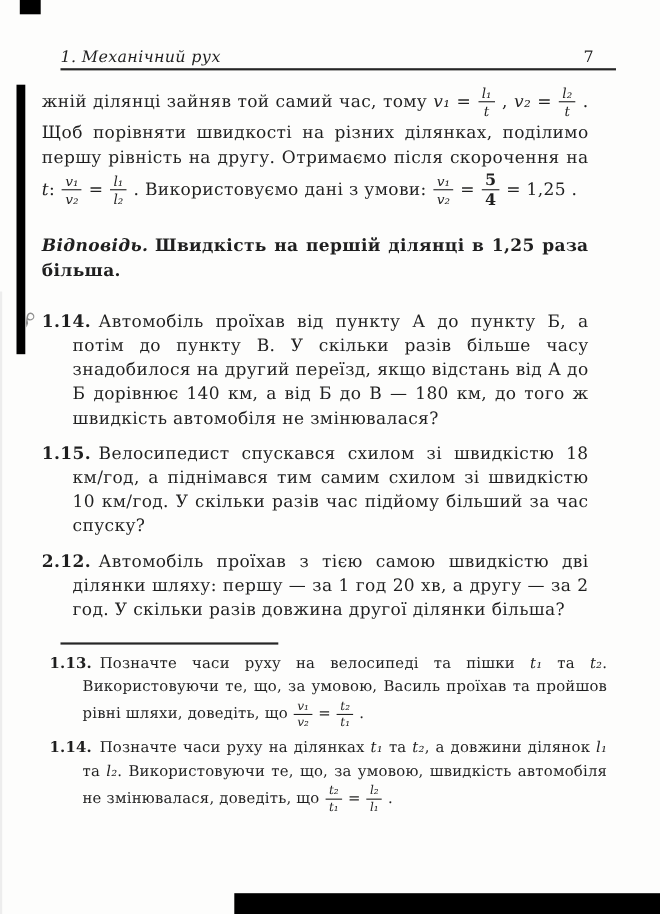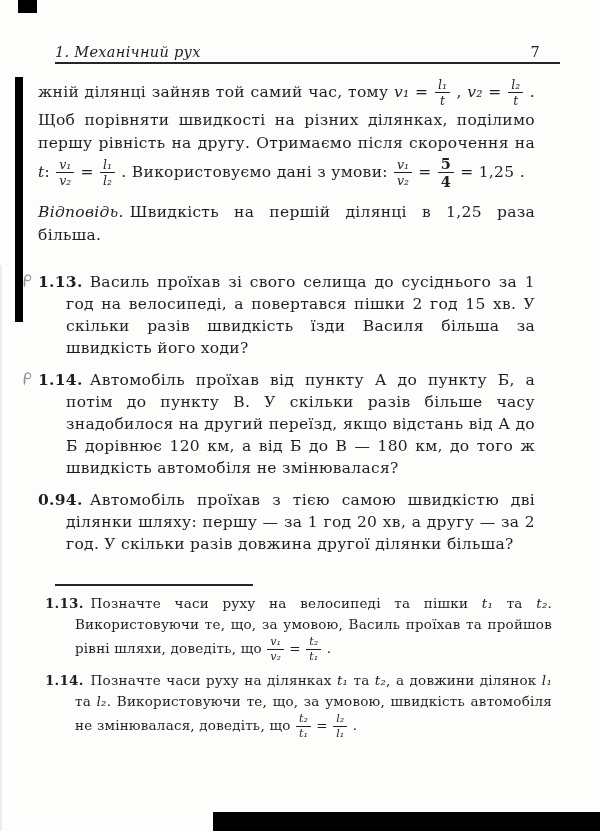--- a/index.html
+++ b/index.html
@@ -24,21 +24,21 @@
   
   .header{position:absolute;left:55px;top:44px;width:505px;display:flex;justify-content:space-between;font-size:14.5px;letter-spacing:0.3px;}
   .running-title{font-style:italic;}
   .page-number{margin-right:20px;}
   .header-rule{position:absolute;left:55px;top:62px;width:505px;height:2px;background:var(--rule);}
 
   
   .content{position:absolute;left:38px;top:77px;width:497px;font-size:15.5px;line-height:23px;letter-spacing:0.3px;text-align:justify;}
   .para{margin:0;}
   .intro{margin:0;}
-  .answer{margin:10px 0 0;}
+  .answer{margin:20px 0 0;font-weight:bold;}
   .answer-label{font-style:italic;margin-right:6px;}
 
   .problems{margin-top:24px;}
   .problem{position:relative;margin:0 0 10px;padding-left:28px;text-indent:-28px;line-height:22px;}
   .pnum{font-weight:bold;margin-right:7px;}
   .pen{position:absolute;left:-17px;top:2px;text-indent:0;line-height:0;}
 
   
   .frac{display:inline-block;vertical-align:middle;text-align:center;font-size:12.5px;line-height:1.15;letter-spacing:0;padding:0 1px;text-indent:0;}
   .frac .num{display:block;border-bottom:1px solid var(--text);padding:1px 3px 0;}
@@ -69,30 +69,28 @@
   <div class="header-rule"></div>
 
   <div class="content">
 
     <p class="para intro"><span>жній ділянці зайняв той самий час, тому </span><span class="rs-i">v₁</span><span> = </span><span class="frac"><span class="num"><span class="rs-i">l₁</span></span><span class="den"><span class="rs-i">t</span></span></span><span> ,  </span><span class="rs-i">v₂</span><span> = </span><span class="frac"><span class="num"><span class="rs-i">l₂</span></span><span class="den"><span class="rs-i">t</span></span></span><span> . Щоб порівняти швидкості на різних ділянках, поділимо першу рівність на другу. Отримаємо після скорочення на </span><span class="rs-i">t</span><span>: </span><span class="frac"><span class="num"><span class="rs-i">v₁</span></span><span class="den"><span class="rs-i">v₂</span></span></span><span> = </span><span class="frac"><span class="num"><span class="rs-i">l₁</span></span><span class="den"><span class="rs-i">l₂</span></span></span><span> . Використовуємо дані з умови: </span><span class="frac"><span class="num"><span class="rs-i">v₁</span></span><span class="den"><span class="rs-i">v₂</span></span></span><span> = </span><span class="frac big"><span class="num"><span>5</span></span><span class="den"><span>4</span></span></span><span> = 1,25 .</span></p>
 
     <p class="para answer"><span class="answer-label">Відповідь.</span><span>Швидкість на першій ділянці в 1,25 раза більша.</span></p>
 
     <div class="problems">
 
-      <p class="para problem"><span class="pen"><svg width="12" height="16" viewBox="0 0 12 16">
-              <path d="M6.8 1.2 C9.2 1.6 10.6 3.4 10.2 5.4 C9.8 7.3 7.9 8.5 5.8 8.3 C5.1 8.2 4.5 8.0 4.0 7.6 L4.6 10.9 L3.1 14.8 L2.6 10.6 L3.0 6.2 C3.3 3.3 4.6 1.0 6.8 1.2 Z M6.6 2.4 C5.5 2.3 4.6 3.8 4.4 6.1 C4.9 6.7 5.6 7.1 6.4 7.2 C7.8 7.3 9.0 6.5 9.2 5.2 C9.5 3.8 8.3 2.6 6.6 2.4 Z" fill="#8f8f8f"></path>
-            </svg></span><span class="pnum">1.13.</span><span><span>Василь проїхав зі свого селища до сусіднього за 1 год на велосипеді, а повертався пішки 2 год 15 хв. У скільки разів швидкість їзди Василя більша за швидкість його ходи?</span></span></p>
 
       <p class="para problem"><span class="pen"><svg width="12" height="16" viewBox="0 0 12 16">
               <path d="M6.8 1.2 C9.2 1.6 10.6 3.4 10.2 5.4 C9.8 7.3 7.9 8.5 5.8 8.3 C5.1 8.2 4.5 8.0 4.0 7.6 L4.6 10.9 L3.1 14.8 L2.6 10.6 L3.0 6.2 C3.3 3.3 4.6 1.0 6.8 1.2 Z M6.6 2.4 C5.5 2.3 4.6 3.8 4.4 6.1 C4.9 6.7 5.6 7.1 6.4 7.2 C7.8 7.3 9.0 6.5 9.2 5.2 C9.5 3.8 8.3 2.6 6.6 2.4 Z" fill="#8f8f8f"></path>
-            </svg></span><span class="pnum">1.14.</span><span><span>Автомобіль проїхав від пункту А до пункту Б, а потім до пункту В. У скільки разів більше часу знадобилося на другий переїзд, якщо відстань від А до Б дорівнює 120 км, а від Б до В — 180 км, до того ж швидкість автомобіля не змінювалася?</span></span></p>
+            </svg></span><span class="pnum">1.14.</span><span><span>Автомобіль проїхав від пункту А до пункту Б, а потім до пункту В. У скільки разів більше часу знадобилося на другий переїзд, якщо відстань від А до Б дорівнює 140 км, а від Б до В — 180 км, до того ж швидкість автомобіля не змінювалася?</span></span></p>
 
+      <p class="para problem"><span class="pnum">1.15.</span><span><span>Велосипедист спускався схилом зі швидкістю 18 км/год, а піднімався тим самим схилом зі швидкістю 10 км/год. У скільки разів час підйому більший за час спуску?</span></span></p>
 
-      <p class="para problem"><span class="pnum">0.94.</span><span><span>Автомобіль проїхав з тією самою швидкістю дві ділянки шляху: першу — за 1 год 20 хв, а другу — за 2 год. У скільки разів довжина другої ділянки більша?</span></span></p>
+      <p class="para problem"><span class="pnum">2.12.</span><span><span>Автомобіль проїхав з тією самою швидкістю дві ділянки шляху: першу — за 1 год 20 хв, а другу — за 2 год. У скільки разів довжина другої ділянки більша?</span></span></p>
 
     </div>
   </div>
 
   <div class="footnotes">
     <div class="footnote-rule"></div>
 
     <p class="para hint"><span class="pnum">1.13.</span><span><span>Позначте часи руху на велосипеді та пішки </span><span class="rs-i">t₁</span><span> та </span><span class="rs-i">t₂</span><span>. Використовуючи те, що, за умовою, Василь проїхав та пройшов рівні шляхи, доведіть, що </span><span class="frac"><span class="num"><span class="rs-i">v₁</span></span><span class="den"><span class="rs-i">v₂</span></span></span><span> = </span><span class="frac"><span class="num"><span class="rs-i">t₂</span></span><span class="den"><span class="rs-i">t₁</span></span></span><span> .</span></span></p>
 
     <p class="para hint"><span class="pnum">1.14.</span><span><span>Позначте часи руху на ділянках </span><span class="rs-i">t₁</span><span> та </span><span class="rs-i">t₂</span><span>, а довжини ділянок </span><span class="rs-i">l₁</span><span> та </span><span class="rs-i">l₂</span><span>. Використовуючи те, що, за умовою, швидкість автомобіля не змінювалася, доведіть, що </span><span class="frac"><span class="num"><span class="rs-i">t₂</span></span><span class="den"><span class="rs-i">t₁</span></span></span><span> = </span><span class="frac"><span class="num"><span class="rs-i">l₂</span></span><span class="den"><span class="rs-i">l₁</span></span></span><span> .</span></span></p>

